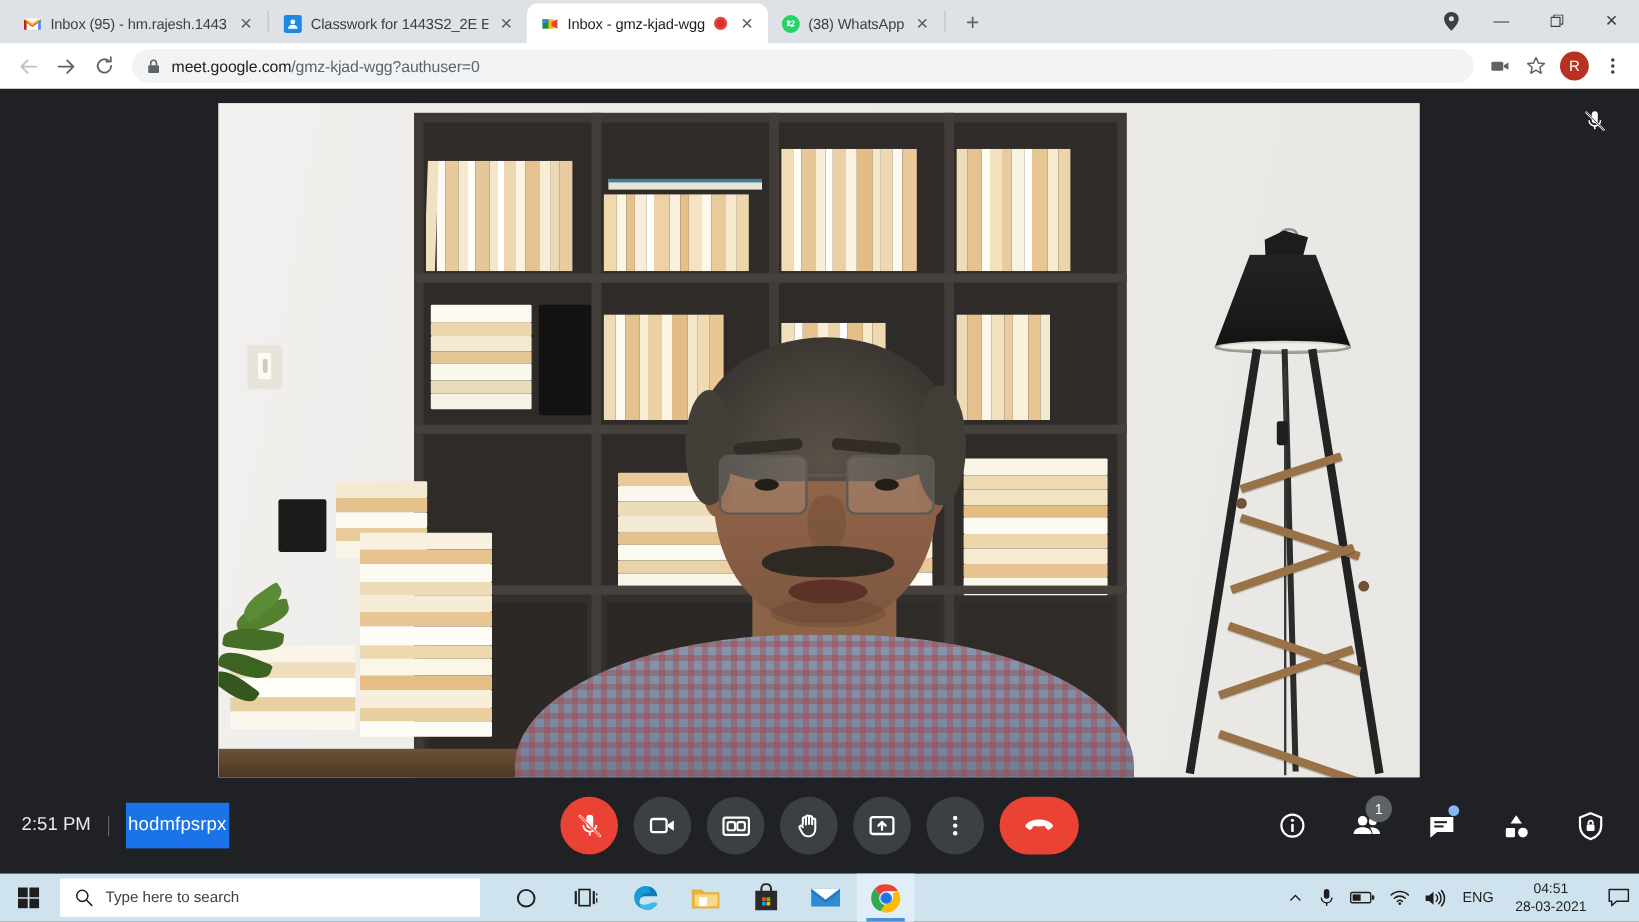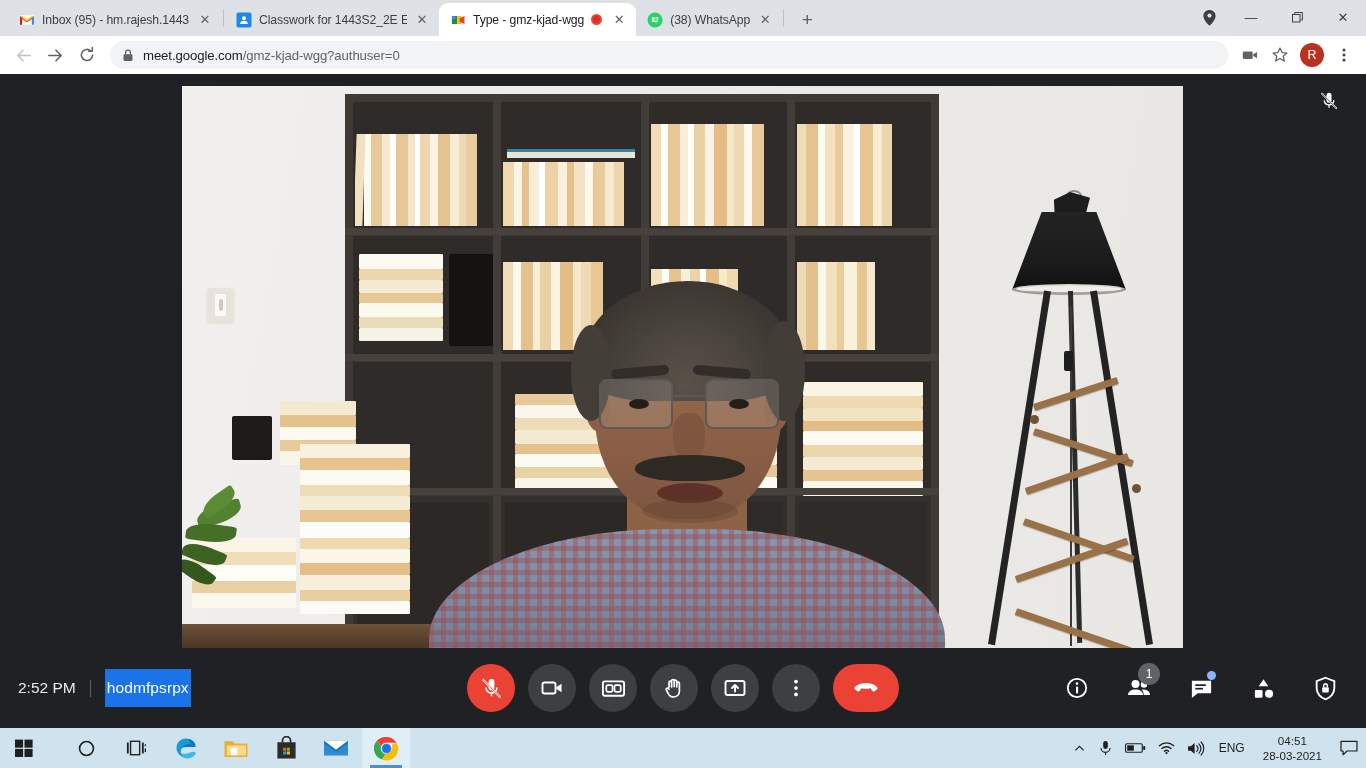--- a/index.html
+++ b/index.html
@@ -308,21 +308,21 @@
     <div class="tab active">
       <span class="favicon">
         <svg width="16" height="16" viewBox="0 0 16 16">
           <path d="M2 4h7.5v8H2z" fill="#fff"></path>
           <path d="M2 4h5.3v8H2z" fill="#1e8e3e"></path>
           <path d="M7.3 4h4.2v8H7.3z" fill="#fbbc04"></path>
           <path d="M9.6 6.3L14.5 4v8L9.6 9.7z" fill="#ea4335"></path>
           <path d="M2 4h3.6v3.1H2z" fill="#4285f4"></path>
         </svg>
       </span>
-      <span class="title">Type - gmz-kjad-wgg</span>
+      <span class="title">Inbox - gmz-kjad-wgg</span>
       <span class="rec-dot"></span>
       <span class="tab-close">✕</span>
     </div>
 
     <div class="tab inactive">
       <span class="favicon">
         <svg width="16" height="16" viewBox="0 0 16 16">
           <circle cx="8" cy="8" r="7.5" fill="#25d366"></circle>
           <path d="M5.4 5.1c.3-.1.6 0 .8.3l.5.9c.1.2 0 .4-.1.5l-.3.3c-.1.1-.1.2 0 .4.4.7 1 1.2 1.7 1.5.2.1.3 0 .4-.1l.3-.4c.1-.2.3-.2.5-.1l1 .5c.2.1.3.4.2.6-.2.6-.8 1-1.5.9C7 10.1 5.5 8.7 5 7c-.2-.7.1-1.5.4-1.9z" fill="#fff"></path>
           <text x="8" y="10" font-size="6.5" fill="#fff" text-anchor="middle" font-family="Liberation Sans, sans-serif" font-weight="bold">22</text>
@@ -711,21 +711,21 @@
         <path d="M5 1.5h8v2l-1.2 1v4.3l2.4 2.1v1.6H3.8v-1.6l2.4-2.1V4.5L5 3.5z" fill="#ffffff"></path>
         <rect x="8.3" y="12.5" width="1.4" height="6" fill="#ffffff"></rect>
       </svg>
     </span>
     <span class="txt">You</span>
   </div>
 
   <div class="meetbar">
 
     <div class="mb-left">
-      <span class="mb-time">2:52 PM</span>
+      <span class="mb-time">2:51 PM</span>
       <span class="mb-div"></span>
       <span class="mb-code">hodmfpsrpx</span>
     </div>
 
     <div class="mb-center">
 
       <div class="ctrl danger">
         <span style="display:flex">
           <svg width="23" height="23" viewBox="0 0 24 24">
             <path d="M12 14a3 3 0 0 0 3-3V5a3 3 0 0 0-6 0v6a3 3 0 0 0 3 3z" fill="#fff"></path>
@@ -855,20 +855,29 @@
     <span style="display:flex">
       <svg width="18" height="18" viewBox="0 0 18 18">
         <rect x="0" y="0.6" width="8.1" height="8.1" fill="#1f1f1f"></rect>
         <rect x="9.5" y="0.6" width="8.1" height="8.1" fill="#1f1f1f"></rect>
         <rect x="0" y="9.9" width="8.1" height="8.1" fill="#1f1f1f"></rect>
         <rect x="9.5" y="9.9" width="8.1" height="8.1" fill="#1f1f1f"></rect>
       </svg>
     </span>
   </div>
 
+  <div class="tb-search">
+    <span style="display:flex">
+      <svg width="16" height="16" viewBox="0 0 18 18">
+        <circle cx="7.4" cy="7.4" r="5.2" fill="none" stroke="#1f1f1f" stroke-width="1.4"></circle>
+        <path d="M11.3 11.3l5 5" stroke="#1f1f1f" stroke-width="1.4" stroke-linecap="round"></path>
+      </svg>
+    </span>
+    <span class="ph">Type here to search</span>
+  </div>
 
   <div class="tb-apps">
 
     <div class="tb-app">
       <span style="display:flex">
         <svg width="19" height="19" viewBox="0 0 20 20">
             <circle cx="10" cy="10" r="7.3" fill="none" stroke="#1f1f1f" stroke-width="1.7"></circle>
           </svg>
       </span>
     </div>

